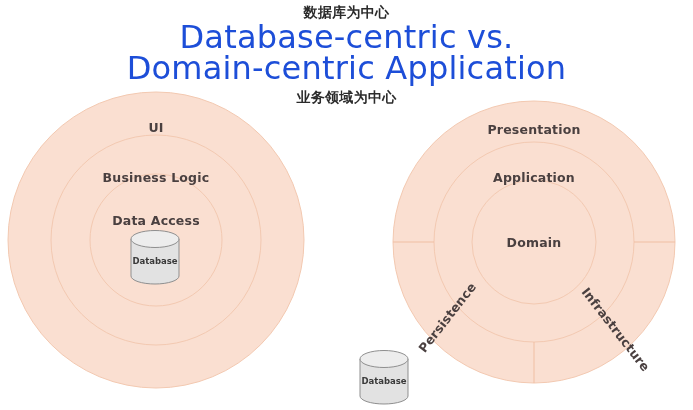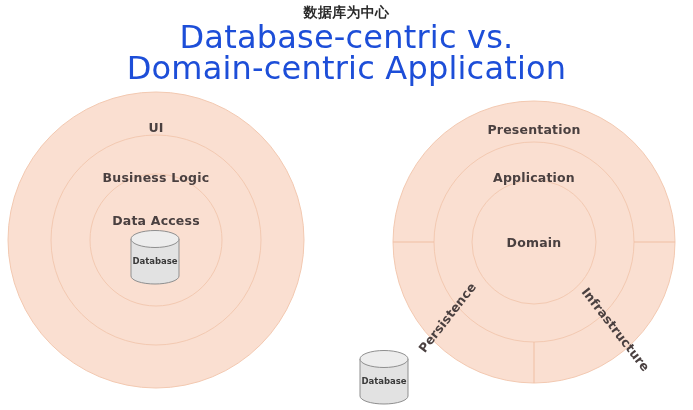--- a/index.html
+++ b/index.html
@@ -85,20 +85,21 @@
     dominant-baseline: middle;
   }
 </style>
 </head>
 <body>
 
 <div id="title-block">
   <div id="cn-note-top" class="cn-note">数据库为中心</div>
   <div id="title-line1">Database-centric vs.</div>
   <div id="title-line2">Domain-centric Application</div>
+  <div id="cn-note-bottom" class="cn-note">业务领域为中心</div>
 </div>
 
 <div id="diagram">
   <svg class="canvas" viewBox="0 0 693 410" xmlns="http://www.w3.org/2000/svg">
 
     <g>
       <circle cx="156" cy="240" r="148" fill="#fadfd1" stroke="#f3c9b1" stroke-width="1"></circle>
       <circle cx="156" cy="240" r="105" fill="#fadfd1" stroke="#f3c9b1" stroke-width="1"></circle>
       <circle cx="156" cy="240" r="66" fill="#fadfd1" stroke="#f3c9b1" stroke-width="1"></circle>
 

